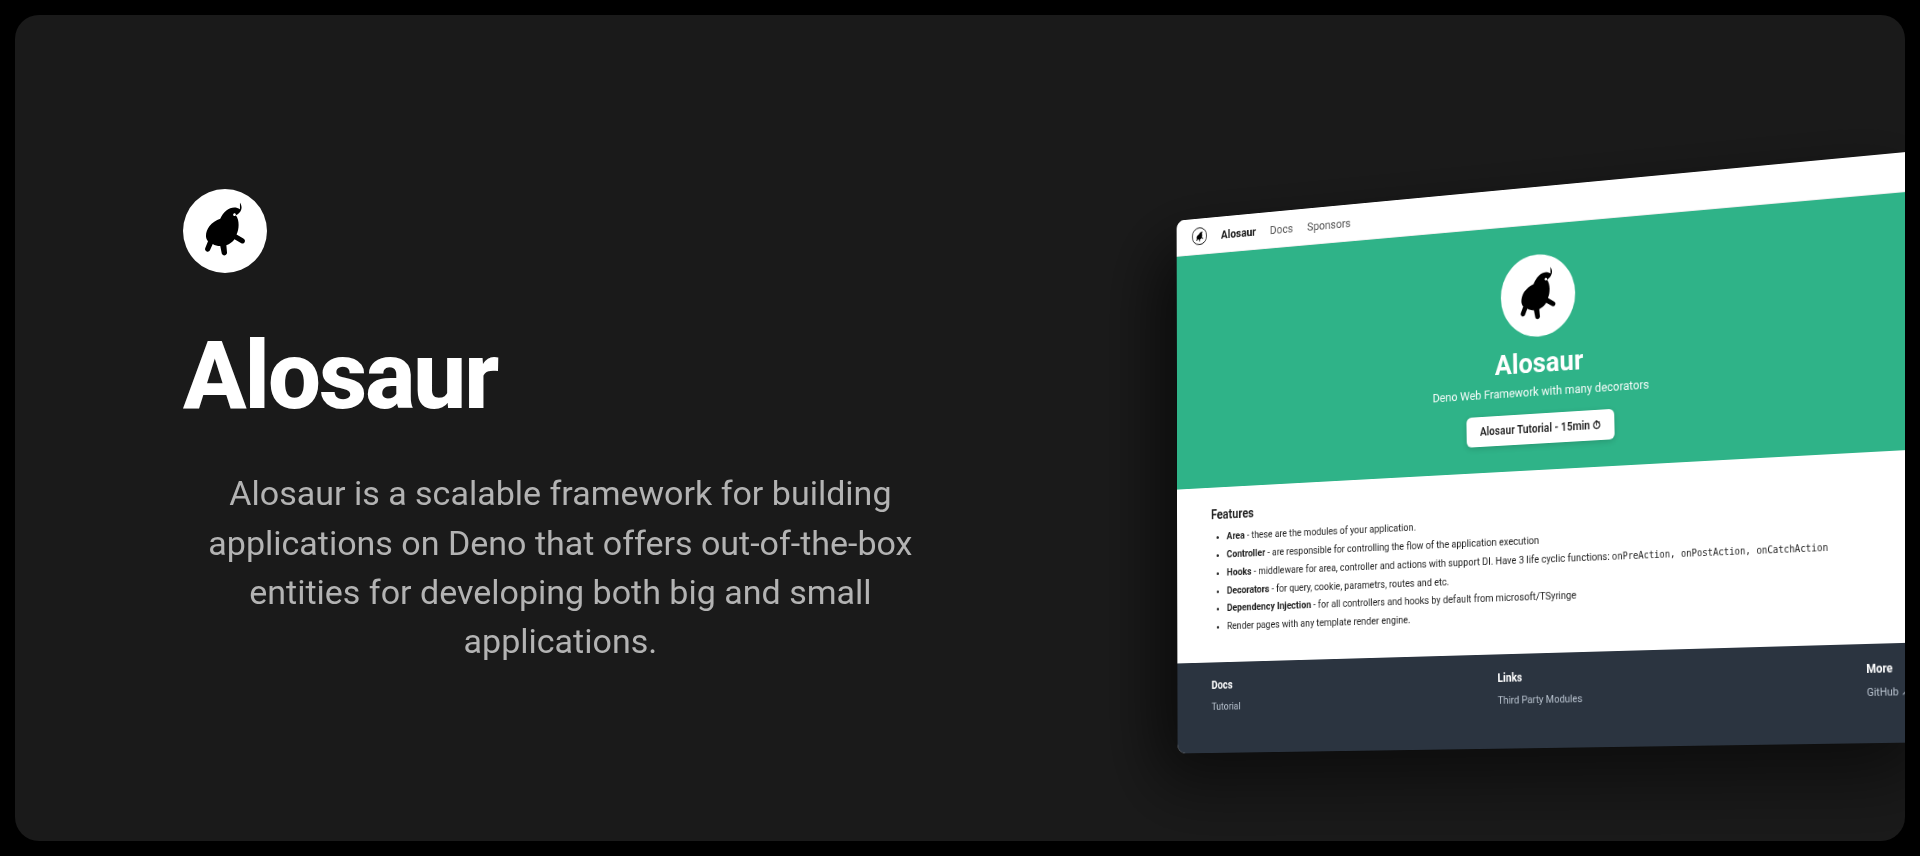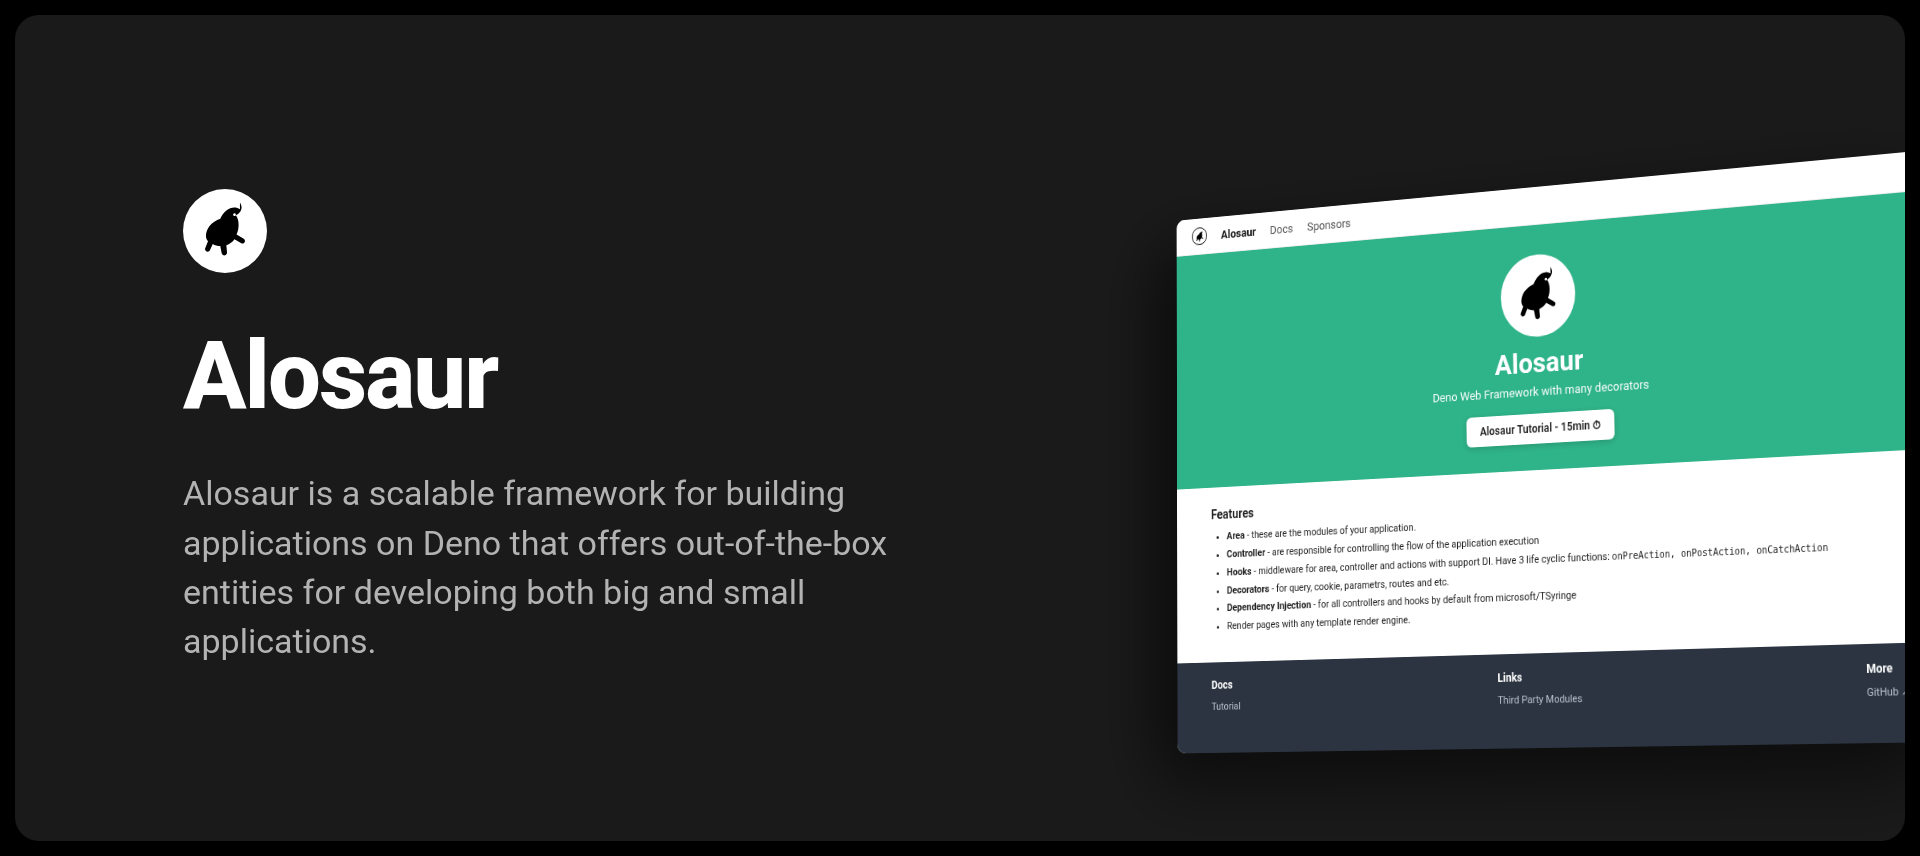--- a/index.html
+++ b/index.html
@@ -48,20 +48,21 @@
   letter-spacing: -2px;
   margin-bottom: 46px;
   line-height: 1;
 }
 .desc {
   font-size: 34px;
   font-weight: 400;
   color: #b3b3b3;
   line-height: 1.45;
   max-width: 780px;
+  text-align: center;
 }
 
 
 .mock-wrap {
   position: absolute;
   right: -40px;
   top: 130px;
   width: 900px;
   transform: perspective(2400px) rotateY(-18deg) rotateX(4deg) rotateZ(-3deg);
   transform-origin: right center;

